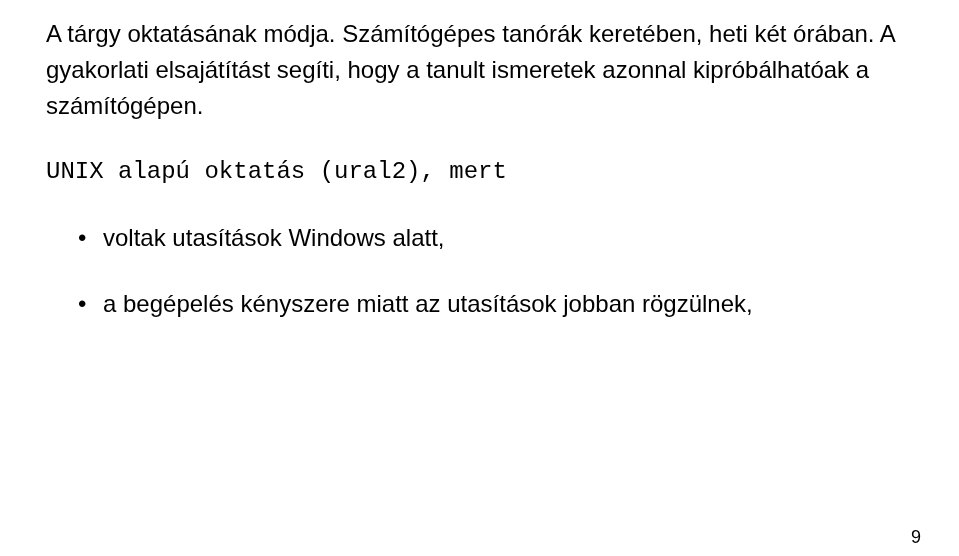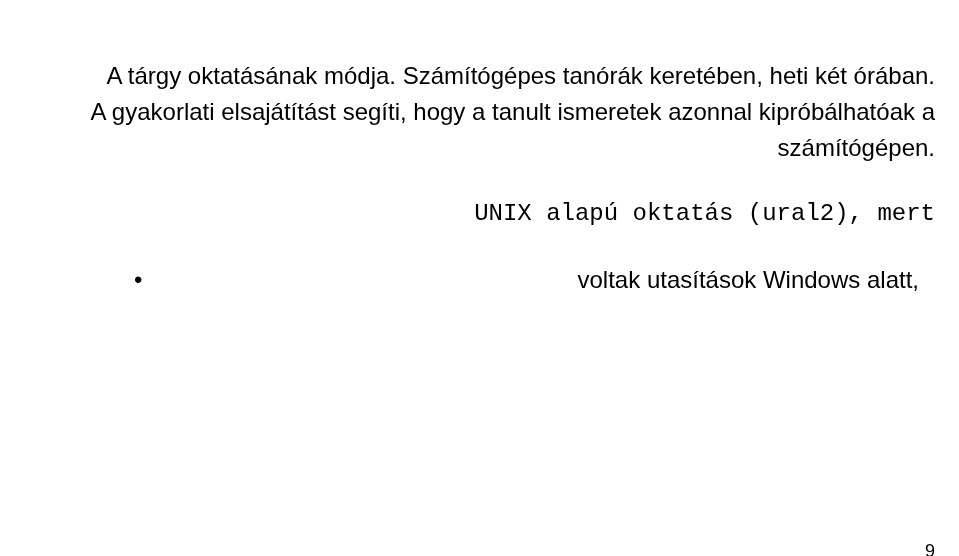--- a/index.html
+++ b/index.html
@@ -1,19 +1,18 @@
 <!DOCTYPE html>
 <html><head>
   <meta charset="utf-8">
   <style>
     * {
-      margin: 16px;
+      margin: 2px;
       padding: 0;
       box-sizing: border-box;
-      text-align: right;
     }
     body {
       width: 959px;
       height: 556px;
       background: #ffffff;
       font-family: Arial, Helvetica, sans-serif;
       color: #000000;
       padding: 10px 40px 20px 40px;
       position: relative;
     }
@@ -55,15 +54,16 @@
   </style>
 </head>
 <body>
 
 <p class="intro">A tárgy oktatásának módja. Számítógépes tanórák keretében, heti két órában. A gyakorlati elsajátítást segíti, hogy a tanult ismeretek azonnal kipróbálhatóak a számítógépen.</p>
 
 <p class="subheading">UNIX alapú oktatás (ural2), mert</p>
 
 <ul>
   <li>voltak utasítások Windows alatt,</li>
+  <li>a begépelés kényszere miatt az utasítások jobban rögzülnek,</li>
 </ul>
 
 <div class="page-number">9</div>
 
 </body></html>

